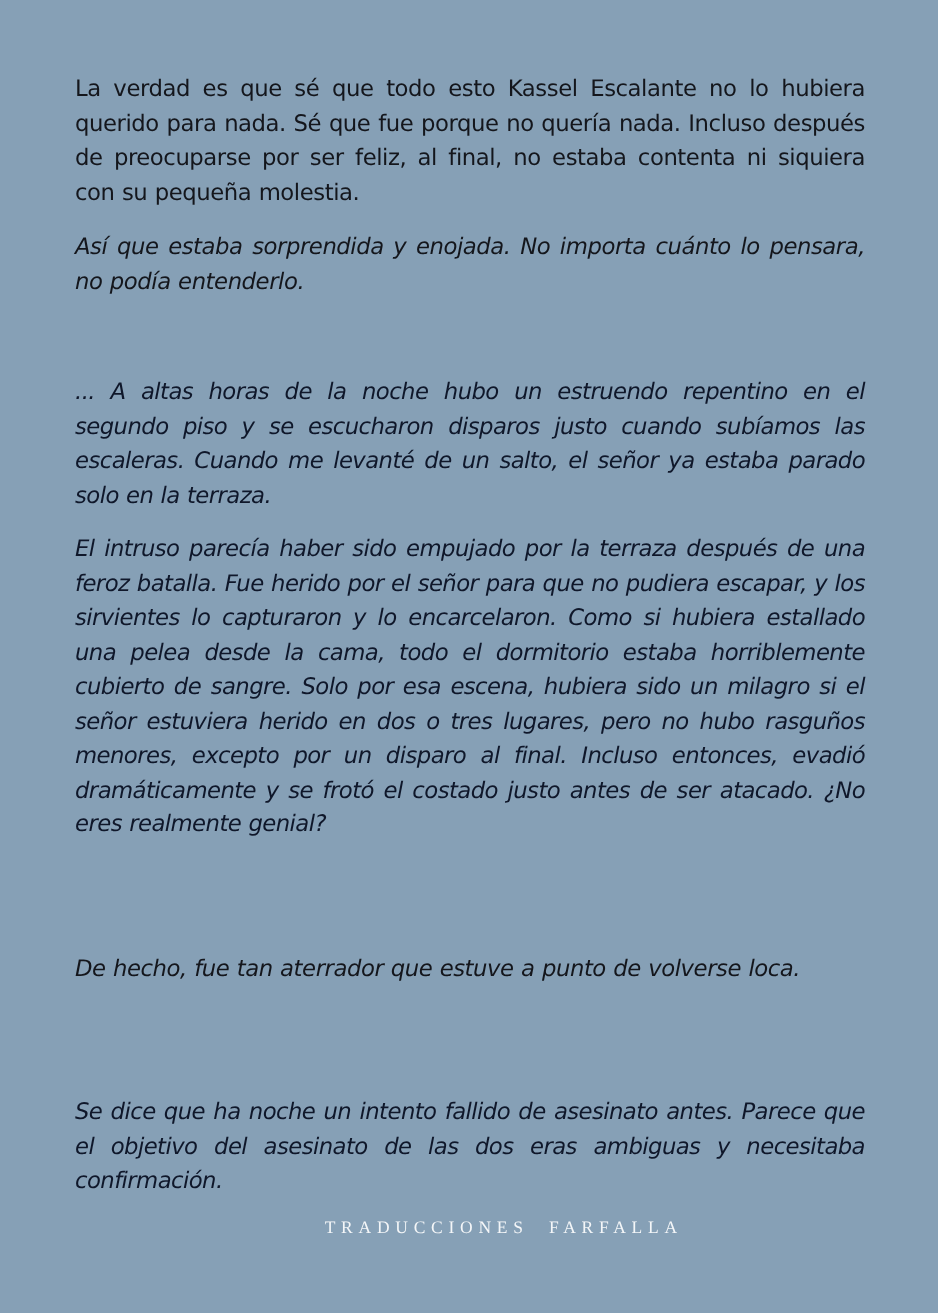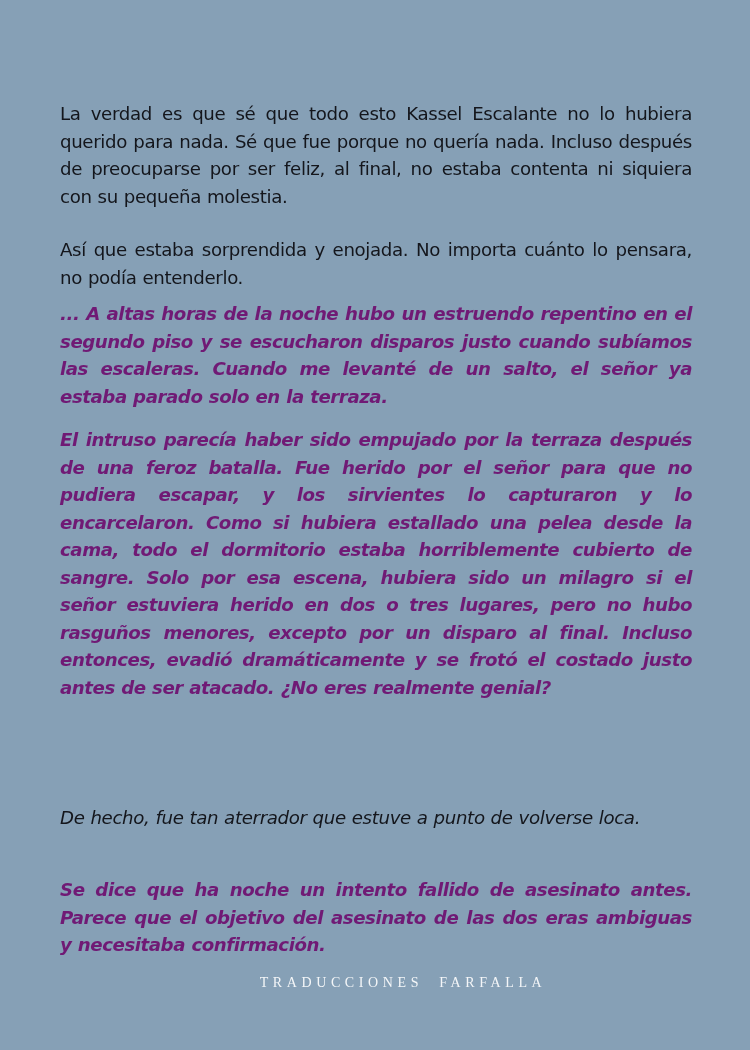--- a/index.html
+++ b/index.html
@@ -23,48 +23,46 @@
     .para {
       margin: 0;
       font-size: 18.2px;
       line-height: 27.5px;
       text-align: justify;
       letter-spacing: -0.35px;
       word-spacing: 0.5px;
     }
     .regular {
       color: #14161c;
-      margin-top: 42px;
     }
     .italic {
-      color: #701a75;
+      color: #0f172a;
       font-style: italic;
       letter-spacing: -0.45px;
-      font-weight: bold;
     }
     .footer {
       position: absolute;
       left: 0;
       top: 975px;
       width: 750px;
       text-align: center;
       color: #f4f6f8;
       font-family: "Liberation Serif", serif;
       font-size: 14px;
       letter-spacing: 4.6px;
       padding-left: 28px;
     }
   </style>
 </head>
 <body>
 
 <div class="page">
   <p class="para regular" style="position:absolute; top:0; width:632px;">La verdad es que sé que todo esto Kassel Escalante no lo hubiera querido para nada. Sé que fue porque no quería nada. Incluso después de preocuparse por ser feliz, al final, no estaba contenta ni siquiera con su pequeña molestia.</p>
 
-  <p class="para regular" style="position:absolute; top:136px; width:632px;">Así que estaba sorprendida y enojada. No importa cuánto lo pensara, no podía entenderlo.</p>
+  <p class="para regular" style="position:absolute; top:126px; width:632px;font-style:italic;">Así que estaba sorprendida y enojada. No importa cuánto lo pensara, no podía entenderlo.</p>
 
   <p class="para italic" style="position:absolute; top:242px; width:632px;">... A altas horas de la noche hubo un estruendo repentino en el segundo piso y se escucharon disparos justo cuando subíamos las escaleras.  Cuando me levanté de un salto, el señor ya estaba parado solo en la terraza.</p>
 
   <p class="para italic" style="position:absolute; top:368px; width:632px;">El intruso parecía haber sido empujado por la terraza después de una feroz batalla. Fue herido por el señor para que no pudiera escapar, y los sirvientes lo capturaron y lo encarcelaron. Como si hubiera estallado una pelea desde la cama, todo el dormitorio estaba horriblemente cubierto de sangre. Solo por esa escena, hubiera sido un milagro si el señor estuviera herido en dos o tres lugares, pero no hubo rasguños menores, excepto por un disparo al final. Incluso entonces, evadió dramáticamente y se frotó el costado justo antes de ser atacado. ¿No eres realmente genial?</p>
 
   <p class="para regular" style="position:absolute; top:704px; width:632px;font-style:italic;">De hecho, fue tan aterrador que estuve a punto de volverse loca.</p>
 
   <p class="para italic" style="position:absolute; top:818px; width:632px;">Se dice que ha noche un intento fallido de asesinato antes. Parece que el objetivo del asesinato de las dos eras ambiguas y necesitaba confirmación.</p>
 </div>
 

